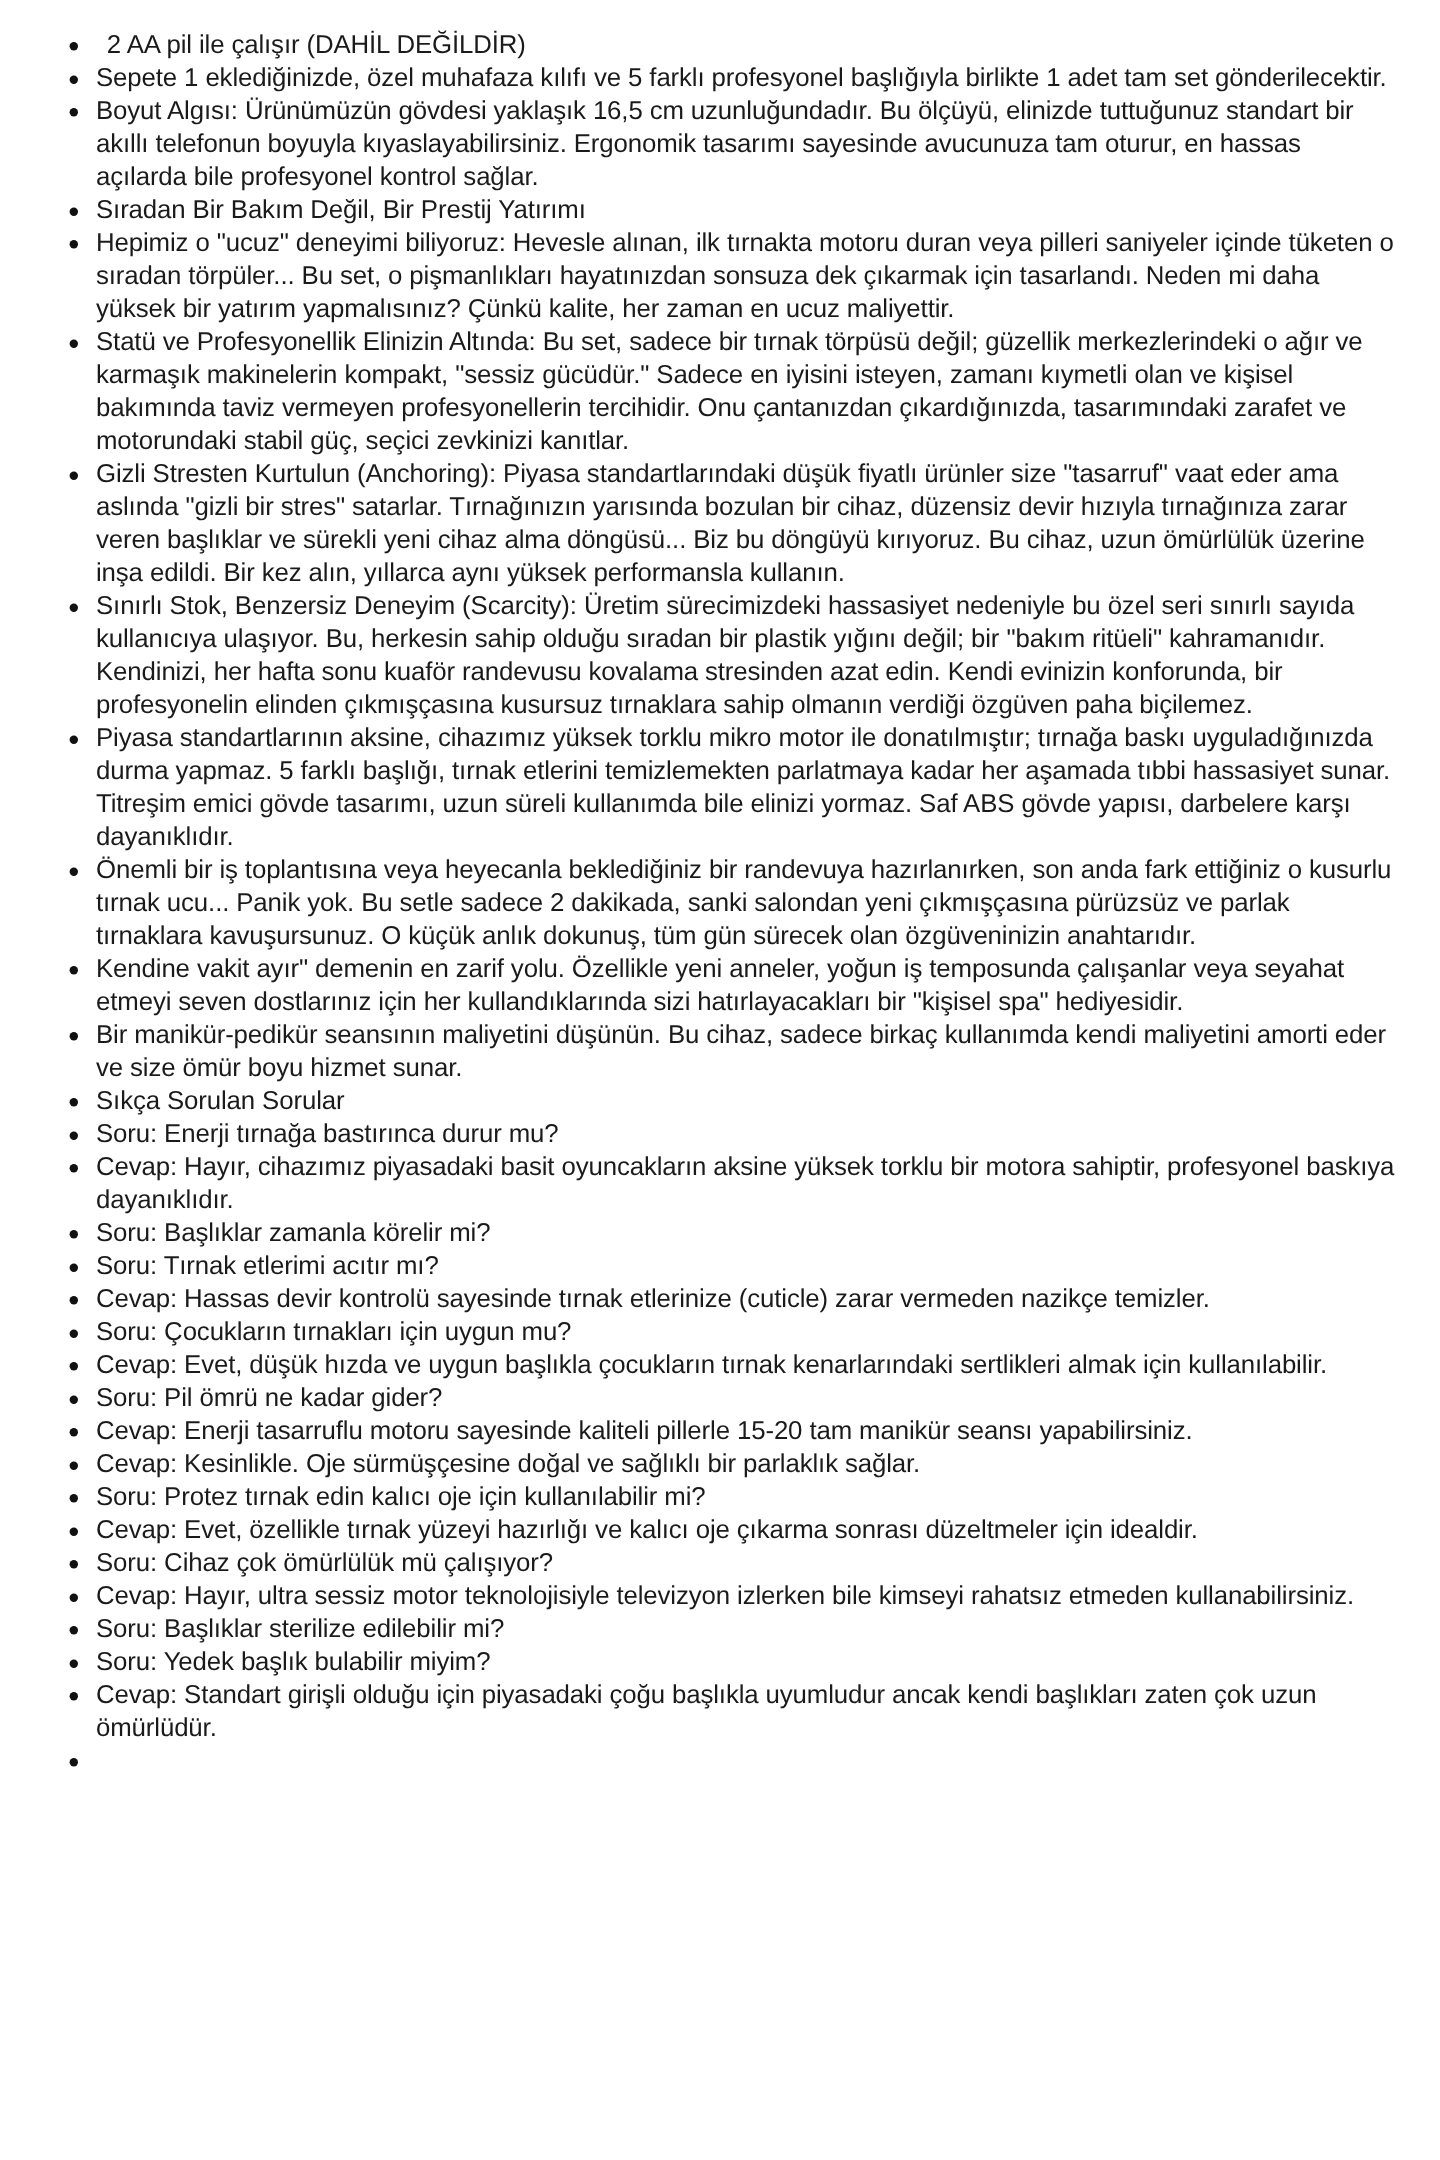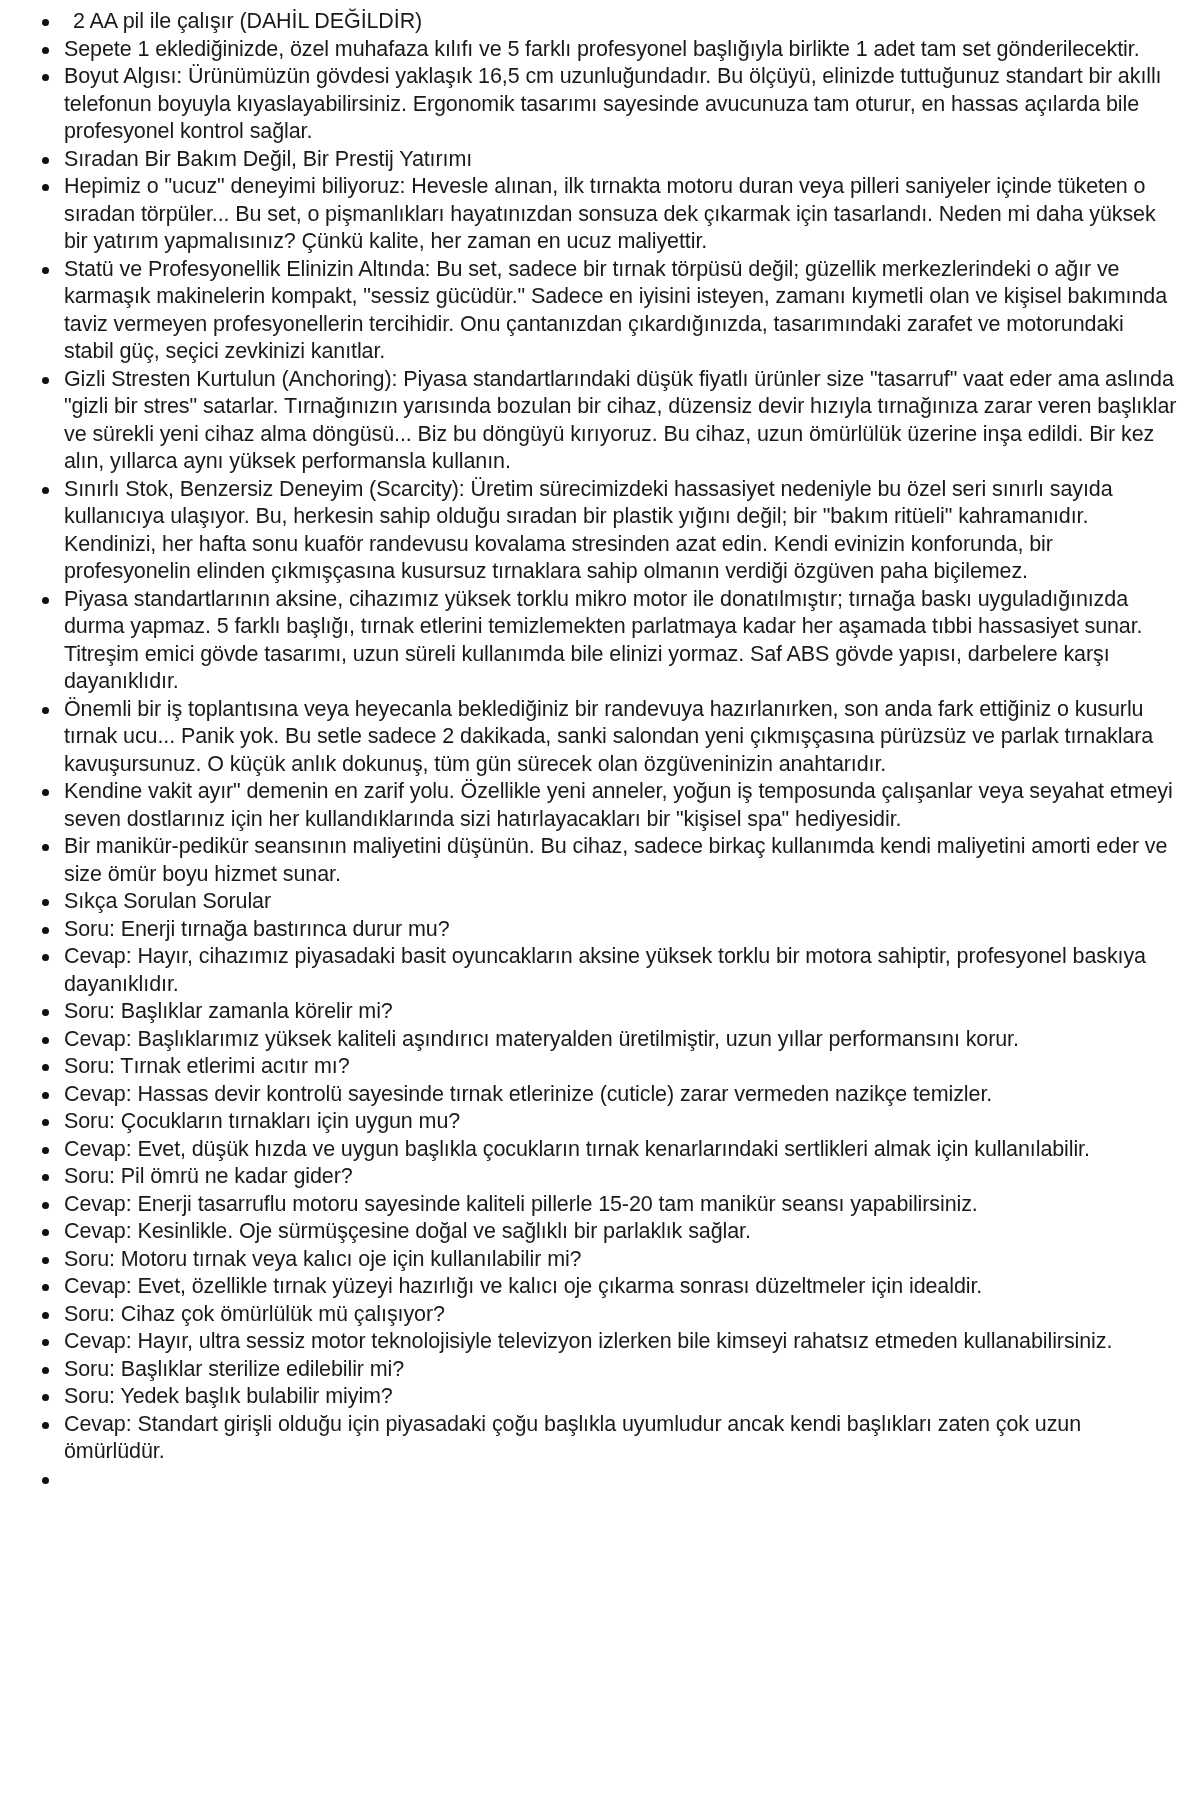--- a/index.html
+++ b/index.html
@@ -19,21 +19,21 @@
   #doc {
     width: 1200px;
     min-height: 1800px;
     box-sizing: border-box;
     padding: 8px 22px 0 22px;
     background: #ffffff;
   }
 
   ul.bullets {
     list-style: none;
-    margin: 0;
+    margin: 16px;
     padding: 0;
   }
 
   ul.bullets > li {
     position: relative;
     padding-left: 42px;
     margin: 0 0 0 0;
     font-size: 21.5px;
     line-height: 27.5px;
     letter-spacing: -0.1px;
@@ -81,29 +81,28 @@
       <li><span class="bullet-text">Gizli Stresten Kurtulun (Anchoring): Piyasa standartlarındaki düşük fiyatlı ürünler size "tasarruf" vaat eder ama aslında "gizli bir stres" satarlar. Tırnağınızın yarısında bozulan bir cihaz, düzensiz devir hızıyla tırnağınıza zarar veren başlıklar ve sürekli yeni cihaz alma döngüsü... Biz bu döngüyü kırıyoruz. Bu cihaz, uzun ömürlülük üzerine inşa edildi. Bir kez alın, yıllarca aynı yüksek performansla kullanın.</span></li>
       <li><span class="bullet-text">Sınırlı Stok, Benzersiz Deneyim (Scarcity): Üretim sürecimizdeki hassasiyet nedeniyle bu özel seri sınırlı sayıda kullanıcıya ulaşıyor. Bu, herkesin sahip olduğu sıradan bir plastik yığını değil; bir "bakım ritüeli" kahramanıdır. Kendinizi, her hafta sonu kuaför randevusu kovalama stresinden azat edin. Kendi evinizin konforunda, bir profesyonelin elinden çıkmışçasına kusursuz tırnaklara sahip olmanın verdiği özgüven paha biçilemez.</span></li>
       <li><span class="bullet-text">Piyasa standartlarının aksine, cihazımız yüksek torklu mikro motor ile donatılmıştır; tırnağa baskı uyguladığınızda durma yapmaz. 5 farklı başlığı, tırnak etlerini temizlemekten parlatmaya kadar her aşamada tıbbi hassasiyet sunar. Titreşim emici gövde tasarımı, uzun süreli kullanımda bile elinizi yormaz. Saf ABS gövde yapısı, darbelere karşı dayanıklıdır.</span></li>
       <li><span class="bullet-text">Önemli bir iş toplantısına veya heyecanla beklediğiniz bir randevuya hazırlanırken, son anda fark ettiğiniz o kusurlu tırnak ucu... Panik yok. Bu setle sadece 2 dakikada, sanki salondan yeni çıkmışçasına pürüzsüz ve parlak tırnaklara kavuşursunuz. O küçük anlık dokunuş, tüm gün sürecek olan özgüveninizin anahtarıdır.</span></li>
       <li><span class="bullet-text">Kendine vakit ayır" demenin en zarif yolu. Özellikle yeni anneler, yoğun iş temposunda çalışanlar veya seyahat etmeyi seven dostlarınız için her kullandıklarında sizi hatırlayacakları bir "kişisel spa" hediyesidir.</span></li>
       <li><span class="bullet-text">Bir manikür-pedikür seansının maliyetini düşünün. Bu cihaz, sadece birkaç kullanımda kendi maliyetini amorti eder ve size ömür boyu hizmet sunar.</span></li>
       <li><span class="bullet-text">Sıkça Sorulan Sorular</span></li>
       <li><span class="bullet-text">Soru: Enerji tırnağa bastırınca durur mu?</span></li>
       <li><span class="bullet-text">Cevap: Hayır, cihazımız piyasadaki basit oyuncakların aksine yüksek torklu bir motora sahiptir, profesyonel baskıya dayanıklıdır.</span></li>
       <li><span class="bullet-text">Soru: Başlıklar zamanla körelir mi?</span></li>
-      <li><span class="bullet-text">Cevap: Başlıklarımız yüksek kaliteli aşındırıcı materyalden üretilmiştir, uzun yıllar performansını korur.</span></li>
       <li><span class="bullet-text">Soru: Tırnak etlerimi acıtır mı?</span></li>
       <li><span class="bullet-text">Cevap: Hassas devir kontrolü sayesinde tırnak etlerinize (cuticle) zarar vermeden nazikçe temizler.</span></li>
       <li><span class="bullet-text">Soru: Çocukların tırnakları için uygun mu?</span></li>
       <li><span class="bullet-text">Cevap: Evet, düşük hızda ve uygun başlıkla çocukların tırnak kenarlarındaki sertlikleri almak için kullanılabilir.</span></li>
       <li><span class="bullet-text">Soru: Pil ömrü ne kadar gider?</span></li>
       <li><span class="bullet-text">Cevap: Enerji tasarruflu motoru sayesinde kaliteli pillerle 15-20 tam manikür seansı yapabilirsiniz.</span></li>
       <li><span class="bullet-text">Cevap: Kesinlikle. Oje sürmüşçesine doğal ve sağlıklı bir parlaklık sağlar.</span></li>
-      <li><span class="bullet-text">Soru: Motoru tırnak veya kalıcı oje için kullanılabilir mi?</span></li>
+      <li><span class="bullet-text">Soru: Protez tırnak edin kalıcı oje için kullanılabilir mi?</span></li>
       <li><span class="bullet-text">Cevap: Evet, özellikle tırnak yüzeyi hazırlığı ve kalıcı oje çıkarma sonrası düzeltmeler için idealdir.</span></li>
       <li><span class="bullet-text">Soru: Cihaz çok ömürlülük mü çalışıyor?</span></li>
       <li><span class="bullet-text">Cevap: Hayır, ultra sessiz motor teknolojisiyle televizyon izlerken bile kimseyi rahatsız etmeden kullanabilirsiniz.</span></li>
       <li><span class="bullet-text">Soru: Başlıklar sterilize edilebilir mi?</span></li>
       <li><span class="bullet-text">Soru: Yedek başlık bulabilir miyim?</span></li>
       <li><span class="bullet-text">Cevap: Standart girişli olduğu için piyasadaki çoğu başlıkla uyumludur ancak kendi başlıkları zaten çok uzun ömürlüdür.</span></li>
       <li class="empty-item"><span class="bullet-text"></span></li>
     </ul>
 </div>
 

